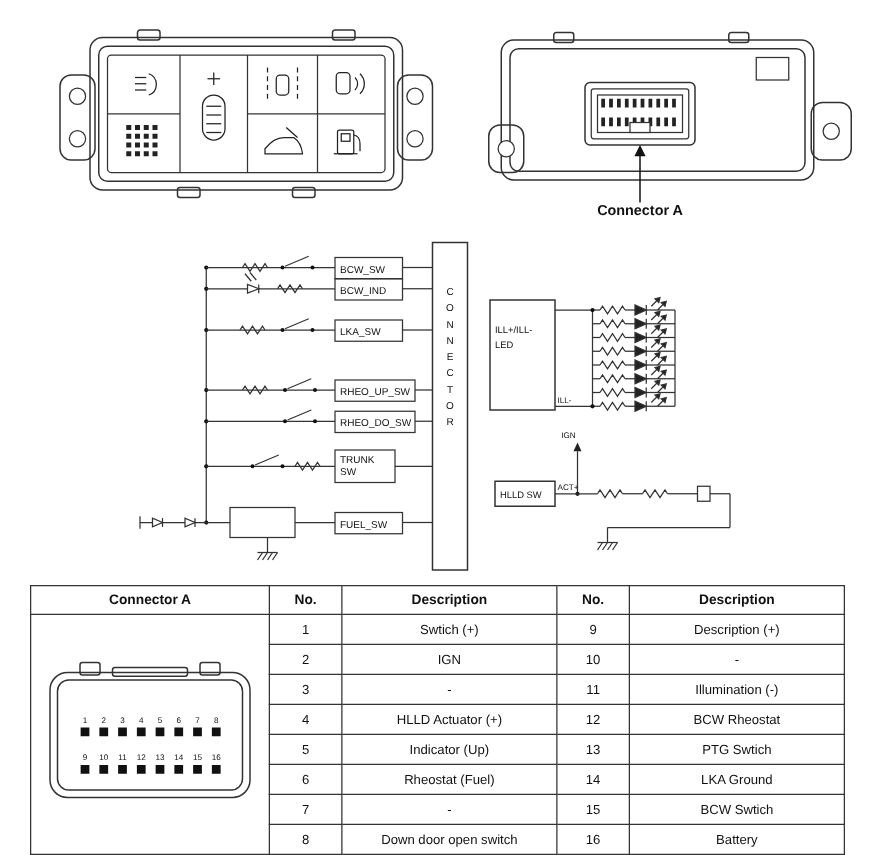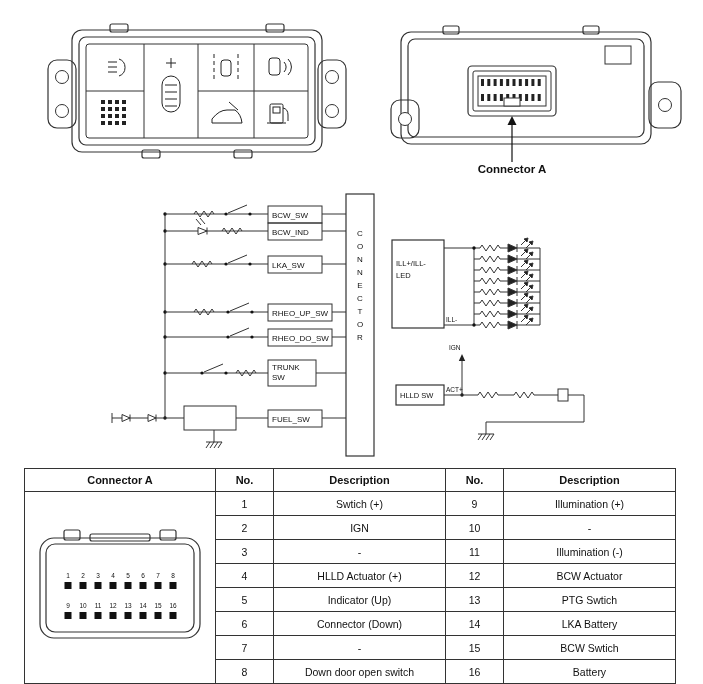--- a/index.html
+++ b/index.html
@@ -398,51 +398,51 @@
                 <rect x="96.5" y="106" width="7" height="7"></rect>
                   <rect x="111.5" y="106" width="7" height="7"></rect>
                 <rect x="126.5" y="106" width="7" height="7"></rect>
                   <rect x="141.5" y="106" width="7" height="7"></rect>
               </g>
             </svg>
           </td>
           <td>1</td>
           <td>Swtich (+)</td>
           <td>9</td>
-          <td>Illumination (+)</td>
+          <td>Description (+)</td>
         </tr>
         <tr>
           <td>2</td>
           <td>IGN</td>
           <td>10</td>
           <td>-</td>
         </tr>
         <tr>
           <td>3</td>
           <td>-</td>
           <td>11</td>
           <td>Illumination (-)</td>
         </tr>
         <tr>
           <td>4</td>
           <td>HLLD Actuator (+)</td>
           <td>12</td>
-          <td>BCW Actuator</td>
+          <td>BCW Rheostat</td>
         </tr>
         <tr>
           <td>5</td>
           <td>Indicator (Up)</td>
           <td>13</td>
           <td>PTG Swtich</td>
         </tr>
         <tr>
           <td>6</td>
-          <td>Connector (Down)</td>
+          <td>Rheostat (Fuel)</td>
           <td>14</td>
-          <td>LKA Battery</td>
+          <td>LKA Ground</td>
         </tr>
         <tr>
           <td>7</td>
           <td>-</td>
           <td>15</td>
           <td>BCW Swtich</td>
         </tr>
         <tr>
           <td>8</td>
           <td>Down door open switch</td>

